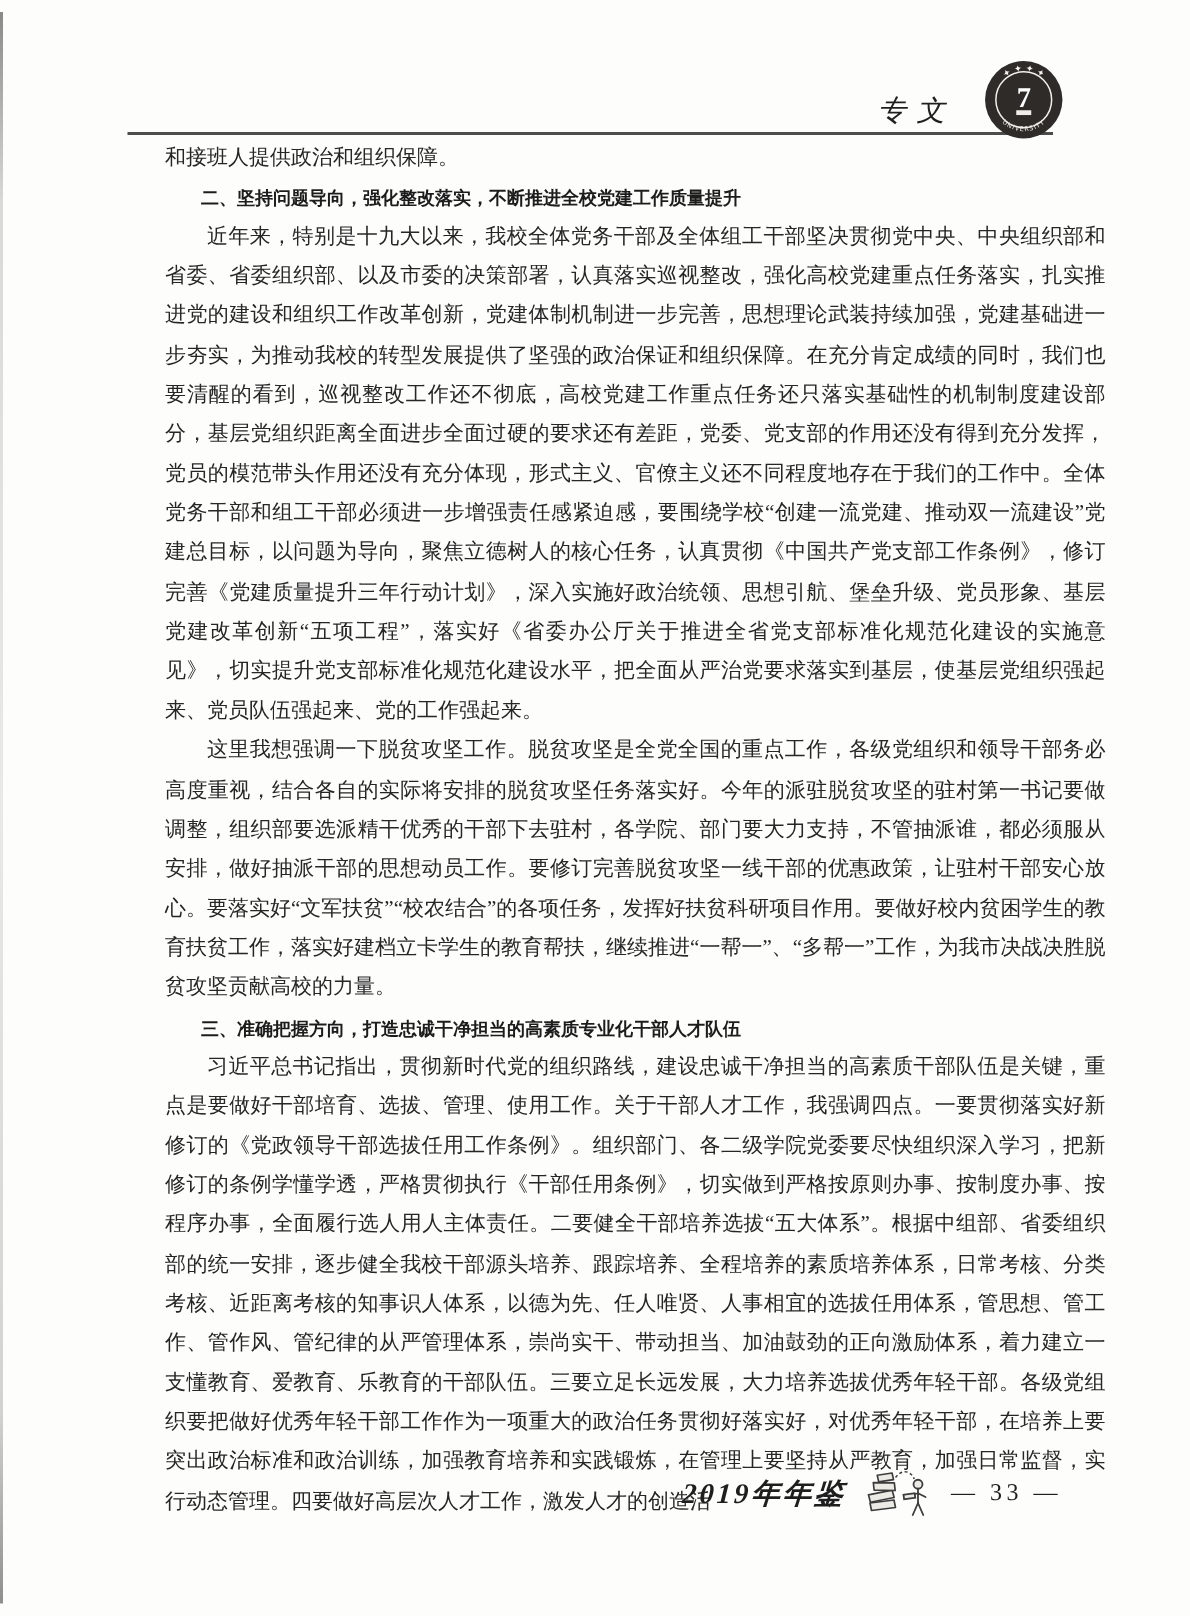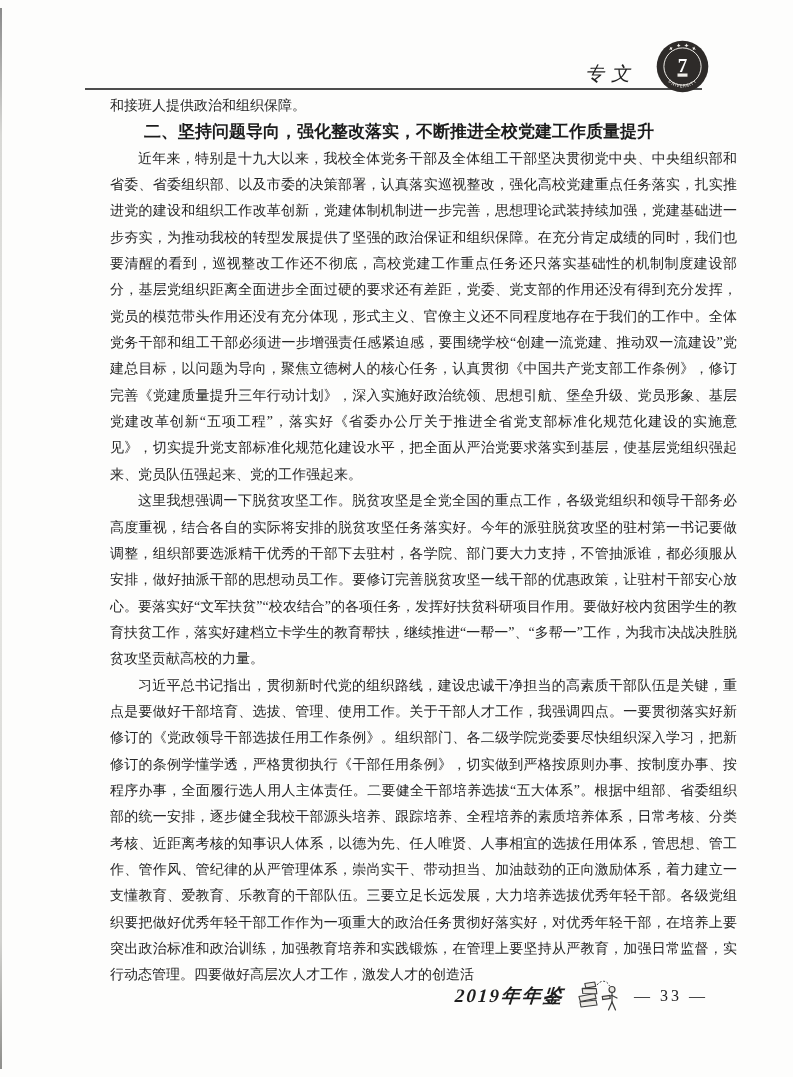--- a/index.html
+++ b/index.html
@@ -36,21 +36,21 @@
     position: absolute; left: 85px; top: 93px; width: 627px;
     font-size: 14px; line-height: 26.35px;
     text-align: justify;
     margin-left: 25px;
   }
   .article p { margin: 0; }
   .article p.indent { text-indent: 2em; }
   .article p.heading {
     text-indent: 2em;
     font-weight: 700;
-    font-size: 17px;
+    font-size: 12px;
     color: #1c1c1c;
     font-family: "Liberation Sans", "DejaVu Sans", sans-serif;
   }
   
   .footer {
     position: absolute; top: 978px; right: 85px;
     display: flex; align-items: center; gap: 12px;
     height: 36px;
   }
   .yearbook-label {
@@ -89,20 +89,21 @@
     <text x="26.5" y="31.5" font-size="19" font-weight="bold" fill="#ffffff" text-anchor="middle" font-family="'Liberation Serif', serif">7</text>
     <rect x="21.5" y="33.5" width="10" height="3.2" fill="#efede8"></rect>
   </svg>
 </div>
 
 <div class="article">
   <p class="cont">和接班人提供政治和组织保障。</p>
   <p class="heading">二、坚持问题导向，强化整改落实，不断推进全校党建工作质量提升</p>
   <p class="indent">近年来，特别是十九大以来，我校全体党务干部及全体组工干部坚决贯彻党中央、中央组织部和省委、省委组织部、以及市委的决策部署，认真落实巡视整改，强化高校党建重点任务落实，扎实推进党的建设和组织工作改革创新，党建体制机制进一步完善，思想理论武装持续加强，党建基础进一步夯实，为推动我校的转型发展提供了坚强的政治保证和组织保障。在充分肯定成绩的同时，我们也要清醒的看到，巡视整改工作还不彻底，高校党建工作重点任务还只落实基础性的机制制度建设部分，基层党组织距离全面进步全面过硬的要求还有差距，党委、党支部的作用还没有得到充分发挥，党员的模范带头作用还没有充分体现，形式主义、官僚主义还不同程度地存在于我们的工作中。全体党务干部和组工干部必须进一步增强责任感紧迫感，要围绕学校“创建一流党建、推动双一流建设”党建总目标，以问题为导向，聚焦立德树人的核心任务，认真贯彻《中国共产党支部工作条例》，修订完善《党建质量提升三年行动计划》，深入实施好政治统领、思想引航、堡垒升级、党员形象、基层党建改革创新“五项工程”，落实好《省委办公厅关于推进全省党支部标准化规范化建设的实施意见》，切实提升党支部标准化规范化建设水平，把全面从严治党要求落实到基层，使基层党组织强起来、党员队伍强起来、党的工作强起来。</p>
   <p class="indent">这里我想强调一下脱贫攻坚工作。脱贫攻坚是全党全国的重点工作，各级党组织和领导干部务必高度重视，结合各自的实际将安排的脱贫攻坚任务落实好。今年的派驻脱贫攻坚的驻村第一书记要做调整，组织部要选派精干优秀的干部下去驻村，各学院、部门要大力支持，不管抽派谁，都必须服从安排，做好抽派干部的思想动员工作。要修订完善脱贫攻坚一线干部的优惠政策，让驻村干部安心放心。要落实好“文军扶贫”“校农结合”的各项任务，发挥好扶贫科研项目作用。要做好校内贫困学生的教育扶贫工作，落实好建档立卡学生的教育帮扶，继续推进“一帮一”、“多帮一”工作，为我市决战决胜脱贫攻坚贡献高校的力量。</p>
+  <p class="heading">三、准确把握方向，打造忠诚干净担当的高素质专业化干部人才队伍</p>
   <p class="indent">习近平总书记指出，贯彻新时代党的组织路线，建设忠诚干净担当的高素质干部队伍是关键，重点是要做好干部培育、选拔、管理、使用工作。关于干部人才工作，我强调四点。一要贯彻落实好新修订的《党政领导干部选拔任用工作条例》。组织部门、各二级学院党委要尽快组织深入学习，把新修订的条例学懂学透，严格贯彻执行《干部任用条例》，切实做到严格按原则办事、按制度办事、按程序办事，全面履行选人用人主体责任。二要健全干部培养选拔“五大体系”。根据中组部、省委组织部的统一安排，逐步健全我校干部源头培养、跟踪培养、全程培养的素质培养体系，日常考核、分类考核、近距离考核的知事识人体系，以德为先、任人唯贤、人事相宜的选拔任用体系，管思想、管工作、管作风、管纪律的从严管理体系，崇尚实干、带动担当、加油鼓劲的正向激励体系，着力建立一支懂教育、爱教育、乐教育的干部队伍。三要立足长远发展，大力培养选拔优秀年轻干部。各级党组织要把做好优秀年轻干部工作作为一项重大的政治任务贯彻好落实好，对优秀年轻干部，在培养上要突出政治标准和政治训练，加强教育培养和实践锻炼，在管理上要坚持从严教育，加强日常监督，实行动态管理。四要做好高层次人才工作，激发人才的创造活</p>
 </div>
 
 <div class="footer">
   <span class="yearbook-label">2019年年鉴</span>
   <svg class="footer-art" viewBox="0 0 46 36" aria-hidden="true">
     <g fill="#eceae5" stroke="#3c3c3c" stroke-width="1.1" stroke-linejoin="round">
       <path d="M4 24 L20 22 L21 27 L5 29 Z"></path>
       <path d="M3 18 L19 16 L20 21 L4 23 Z" transform="rotate(-4 11 19)"></path>
       <path d="M6 11 L20 10 L21 15 L7 16 Z" transform="rotate(5 13 13)"></path>

